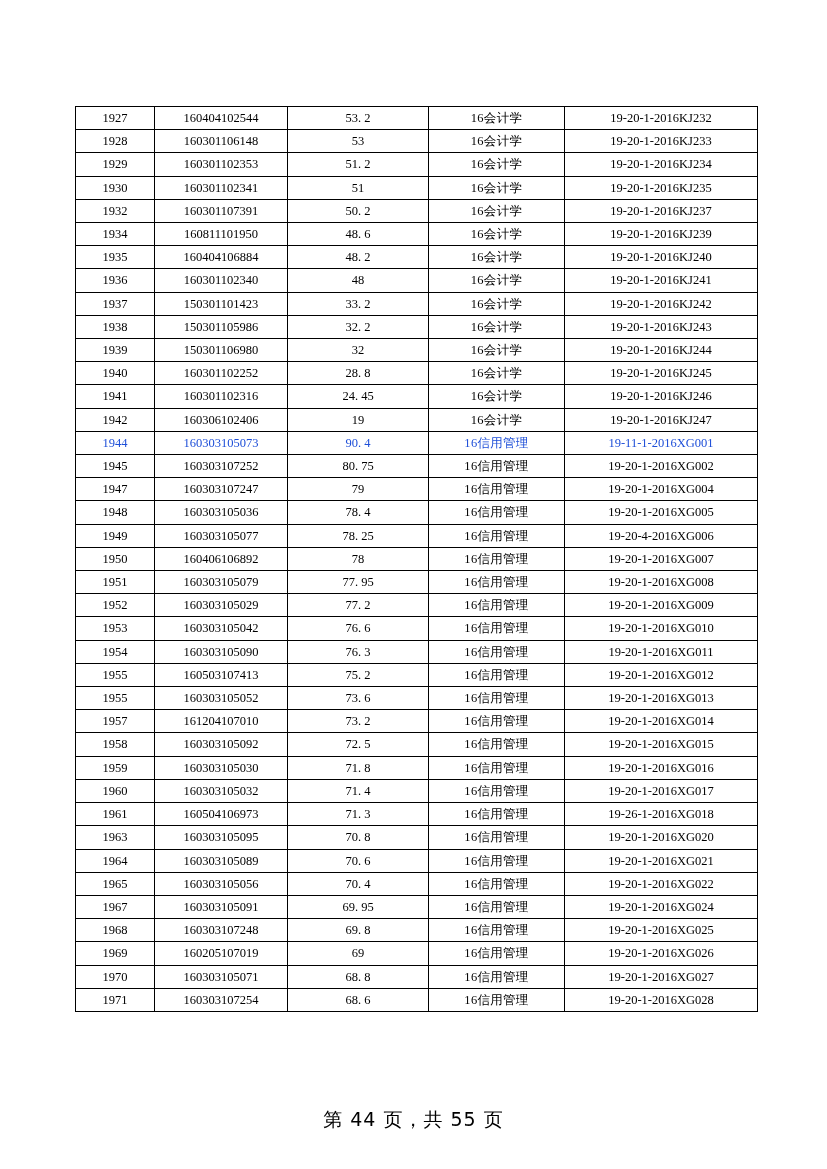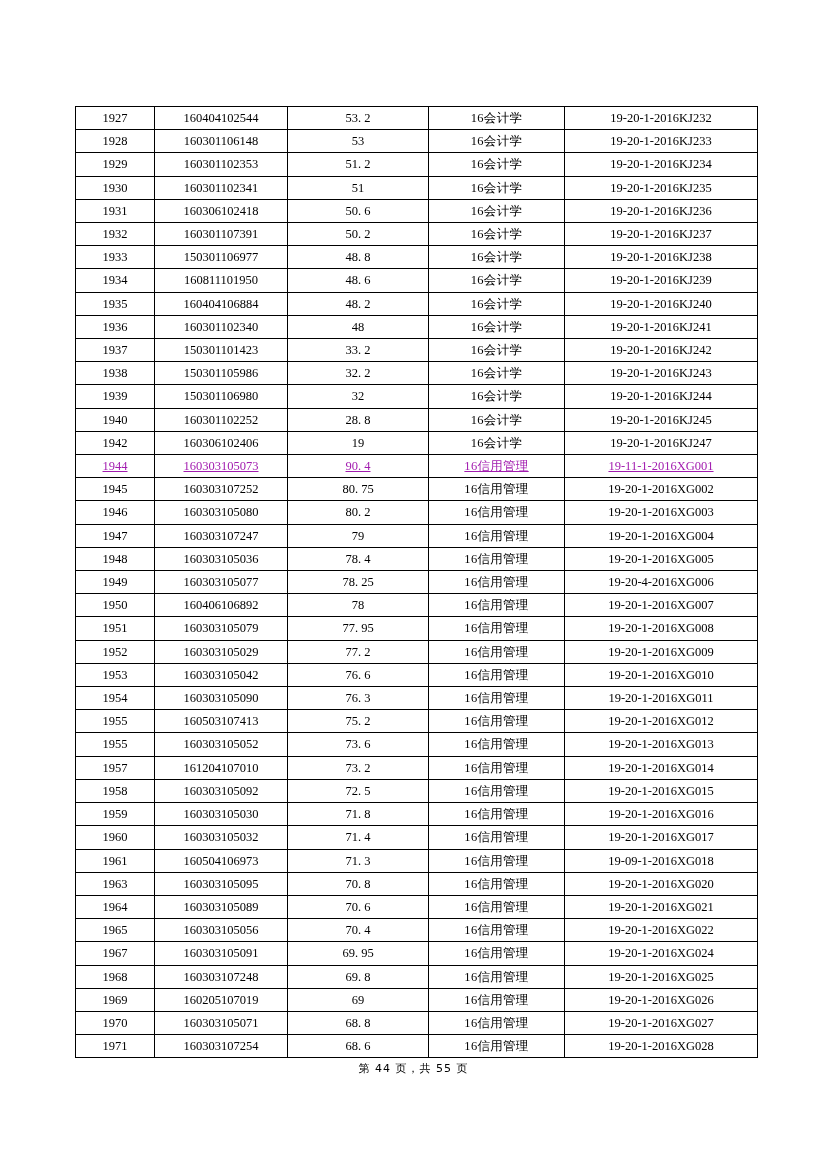--- a/index.html
+++ b/index.html
@@ -42,30 +42,29 @@
   td.c-no    { width: 78px; }
   td.c-id    { width: 132px; }
   td.c-score { width: 140px; }
   td.c-major { width: 135px; letter-spacing: 0.3px; }
   td.c-cert  { width: 192px; }
   td.cn {
     font-family: "DejaVu Sans", sans-serif;
     font-size: 12px;
   }
   tr.hl td {
-    color: #a21caf;
-    text-decoration: underline;
+    color: #1d4ed8;
   }
   .footer {
     position: absolute;
     left: 0;
     right: 0;
-    top: 1050px;
+    top: 1096px;
     text-align: center;
-    font-size: 11px;
+    font-size: 19px;
     font-family: "DejaVu Sans", sans-serif;
     letter-spacing: 1px;
   }
 </style>
 </head>
 <body>
 
 <div class="page">
   <table class="grid">
     <tbody id="table-body">
@@ -91,41 +90,27 @@
           <td class="c-cert">19-20-1-2016KJ234</td>
         </tr>
         <tr>
           <td class="c-no">1930</td>
           <td class="c-id">160301102341</td>
           <td class="c-score">51</td>
           <td class="c-major cn">16会计学</td>
           <td class="c-cert">19-20-1-2016KJ235</td>
         </tr>
         <tr>
-          <td class="c-no">1931</td>
-          <td class="c-id">160306102418</td>
-          <td class="c-score">50. 6</td>
-          <td class="c-major cn">16会计学</td>
-          <td class="c-cert">19-20-1-2016KJ236</td>
-        </tr>
-        <tr>
           <td class="c-no">1932</td>
           <td class="c-id">160301107391</td>
           <td class="c-score">50. 2</td>
           <td class="c-major cn">16会计学</td>
           <td class="c-cert">19-20-1-2016KJ237</td>
         </tr>
         <tr>
-          <td class="c-no">1933</td>
-          <td class="c-id">150301106977</td>
-          <td class="c-score">48. 8</td>
-          <td class="c-major cn">16会计学</td>
-          <td class="c-cert">19-20-1-2016KJ238</td>
-        </tr>
-        <tr>
           <td class="c-no">1934</td>
           <td class="c-id">160811101950</td>
           <td class="c-score">48. 6</td>
           <td class="c-major cn">16会计学</td>
           <td class="c-cert">19-20-1-2016KJ239</td>
         </tr>
         <tr>
           <td class="c-no">1935</td>
           <td class="c-id">160404106884</td>
           <td class="c-score">48. 2</td>
@@ -159,20 +144,27 @@
           <td class="c-score">32</td>
           <td class="c-major cn">16会计学</td>
           <td class="c-cert">19-20-1-2016KJ244</td>
         </tr>
         <tr>
           <td class="c-no">1940</td>
           <td class="c-id">160301102252</td>
           <td class="c-score">28. 8</td>
           <td class="c-major cn">16会计学</td>
           <td class="c-cert">19-20-1-2016KJ245</td>
+        </tr>
+        <tr>
+          <td class="c-no">1941</td>
+          <td class="c-id">160301102316</td>
+          <td class="c-score">24. 45</td>
+          <td class="c-major cn">16会计学</td>
+          <td class="c-cert">19-20-1-2016KJ246</td>
         </tr>
         <tr>
           <td class="c-no">1942</td>
           <td class="c-id">160306102406</td>
           <td class="c-score">19</td>
           <td class="c-major cn">16会计学</td>
           <td class="c-cert">19-20-1-2016KJ247</td>
         </tr>
         <tr class="hl">
           <td class="c-no">1944</td>
@@ -182,27 +174,20 @@
           <td class="c-cert">19-11-1-2016XG001</td>
         </tr>
         <tr>
           <td class="c-no">1945</td>
           <td class="c-id">160303107252</td>
           <td class="c-score">80. 75</td>
           <td class="c-major cn">16信用管理</td>
           <td class="c-cert">19-20-1-2016XG002</td>
         </tr>
         <tr>
-          <td class="c-no">1946</td>
-          <td class="c-id">160303105080</td>
-          <td class="c-score">80. 2</td>
-          <td class="c-major cn">16信用管理</td>
-          <td class="c-cert">19-20-1-2016XG003</td>
-        </tr>
-        <tr>
           <td class="c-no">1947</td>
           <td class="c-id">160303107247</td>
           <td class="c-score">79</td>
           <td class="c-major cn">16信用管理</td>
           <td class="c-cert">19-20-1-2016XG004</td>
         </tr>
         <tr>
           <td class="c-no">1948</td>
           <td class="c-id">160303105036</td>
           <td class="c-score">78. 4</td>
@@ -291,21 +276,21 @@
           <td class="c-id">160303105032</td>
           <td class="c-score">71. 4</td>
           <td class="c-major cn">16信用管理</td>
           <td class="c-cert">19-20-1-2016XG017</td>
         </tr>
         <tr>
           <td class="c-no">1961</td>
           <td class="c-id">160504106973</td>
           <td class="c-score">71. 3</td>
           <td class="c-major cn">16信用管理</td>
-          <td class="c-cert">19-09-1-2016XG018</td>
+          <td class="c-cert">19-26-1-2016XG018</td>
         </tr>
         <tr>
           <td class="c-no">1963</td>
           <td class="c-id">160303105095</td>
           <td class="c-score">70. 8</td>
           <td class="c-major cn">16信用管理</td>
           <td class="c-cert">19-20-1-2016XG020</td>
         </tr>
         <tr>
           <td class="c-no">1964</td>

